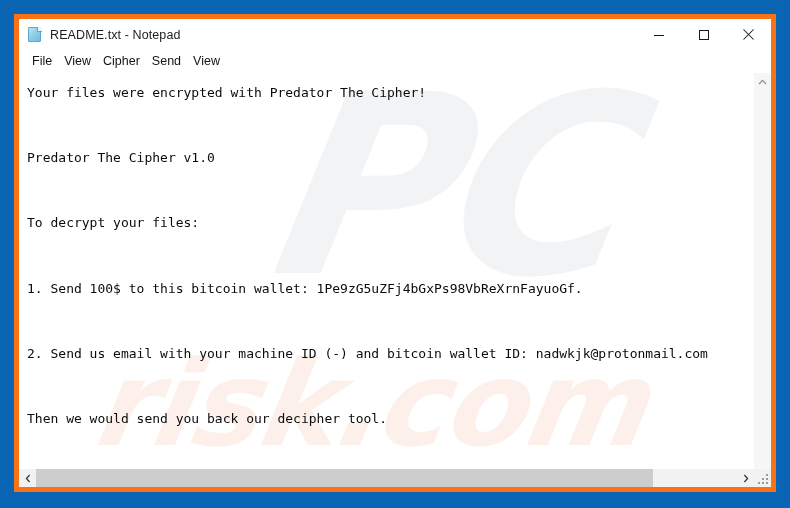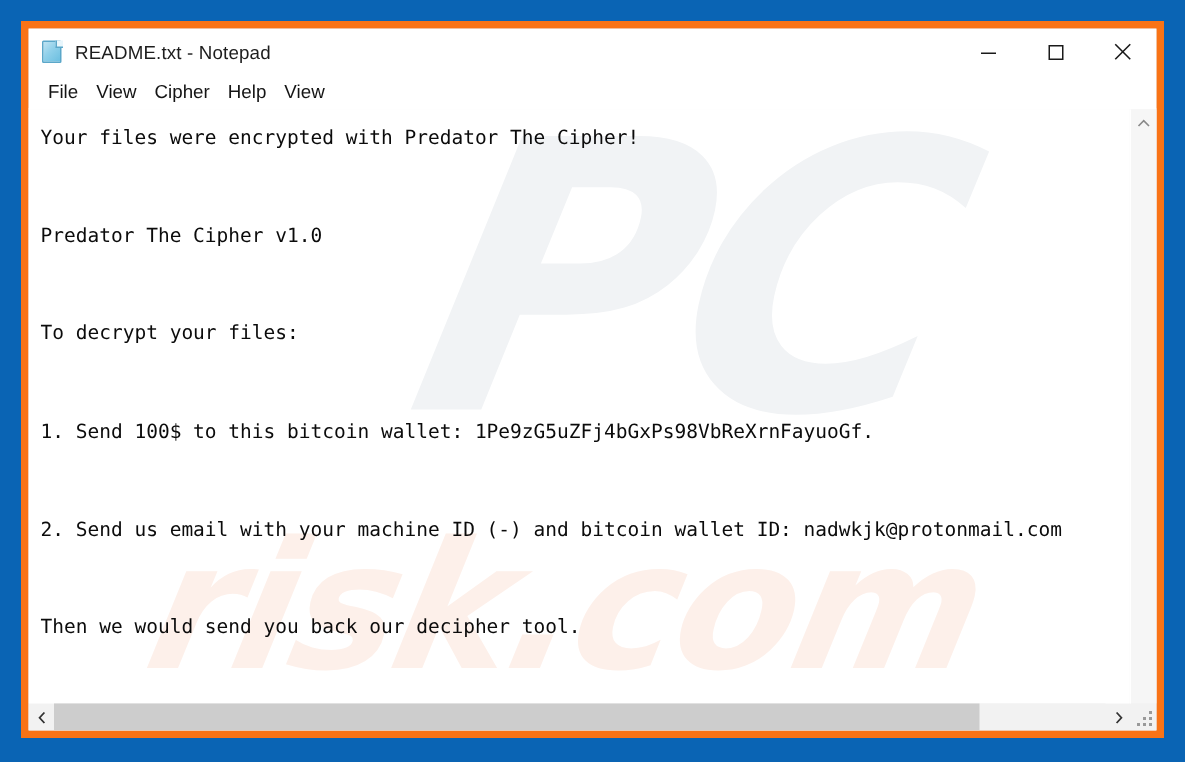--- a/index.html
+++ b/index.html
@@ -276,21 +276,21 @@
             <line x1="11.5" y1="1.5" x2="1.5" y2="11.5" stroke="#1a1a1a" stroke-width="1.05"></line>
           </svg>
         </button>
       </div>
     </div>
 
     <div id="menu-bar">
       <span class="menu-item">File</span>
       <span class="menu-item">View</span>
       <span class="menu-item">Cipher</span>
-      <span class="menu-item">Help</span>
+      <span class="menu-item">Send</span>
       <span class="menu-item">View</span>
     </div>
 
     <div id="edit-region">
 
       <div id="text-wrap">
         <div class="wm" id="wm-pc">PC</div>
         <div class="wm" id="wm-risk">risk.com</div>
         <div id="note-text">Your files were encrypted with Predator The Cipher!
 

